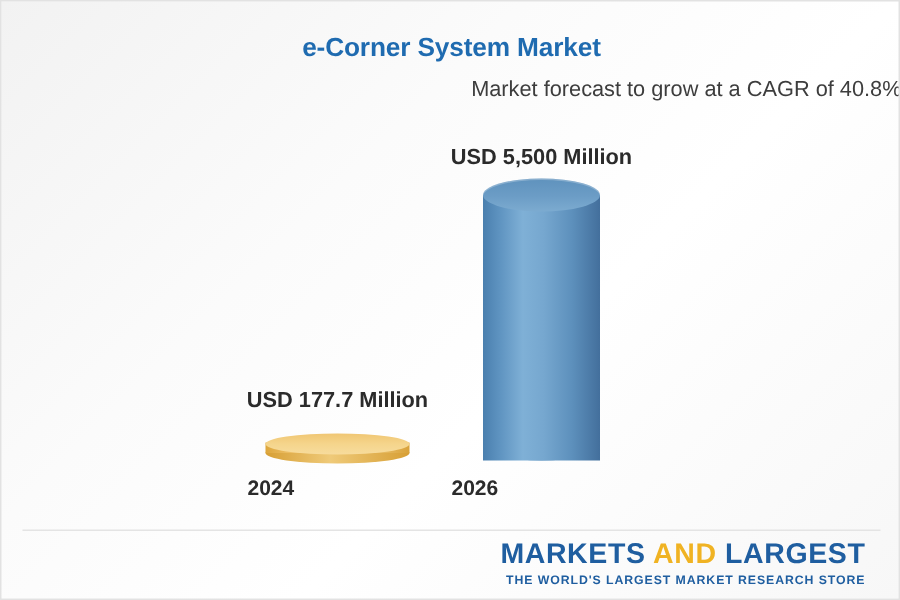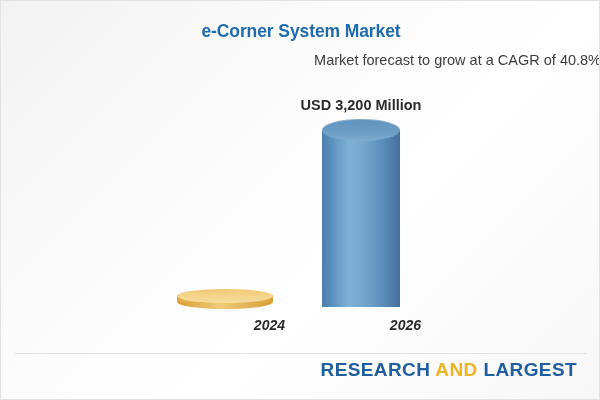--- a/index.html
+++ b/index.html
@@ -63,26 +63,25 @@
     color: #2b2b2b;
     white-space: nowrap;
   }
   .value-label.left  { left: 124px; top: 180px; width: 200px; }
   .value-label.right { left: 260px; top: 18px;  width: 200px; }
 
   
   .cat-label {
     position: absolute;
     top: 238px;
-    text-align: right;
+    text-align: left;
     font-size: 14px;
     font-weight: bold;
     color: #2b2b2b;
     width: 120px;
-    font-style: italic;
   }
   .cat-label.left  { left: 164px; }
   .cat-label.right { left: 300px; }
 
   
   .cyl {
     position: absolute;
   }
   
   .cyl-blue {
@@ -221,22 +220,23 @@
 </head>
 <body>
 
 <div id="infographic">
 
   <div class="chart-title">e-Corner System Market</div>
   <div class="chart-subtitle">Market forecast to grow at a CAGR of 40.8%</div>
 
   <div class="plot-area">
 
-
-    <div class="value-label right">USD 3,200 Million</div>
+    <div class="value-label left">USD 177.7 Million</div>
+
+    <div class="value-label right">USD 5,500 Million</div>
 
     <div class="cyl cyl-gold">
       <div class="bot"></div>
       <div class="body"></div>
       <div class="top"></div>
     </div>
 
     <div class="cyl cyl-blue">
       <div class="foot"></div>
       <div class="bot"></div>
@@ -245,16 +245,17 @@
     </div>
 
     <div class="cat-label left">2024</div>
     <div class="cat-label right">2026</div>
   </div>
 
   <div class="footer-divider"></div>
 
 
   <div class="logo">
-    <div class="logo-main"><span>RESEARCH</span> <span class="gold">AND</span> <span>LARGEST</span></div>
+    <div class="logo-main"><span>MARKETS</span> <span class="gold">AND</span> <span>LARGEST</span></div>
+    <div class="logo-tag">THE WORLD'S LARGEST MARKET RESEARCH STORE</div>
   </div>
 
 </div>
 
 </body></html>

